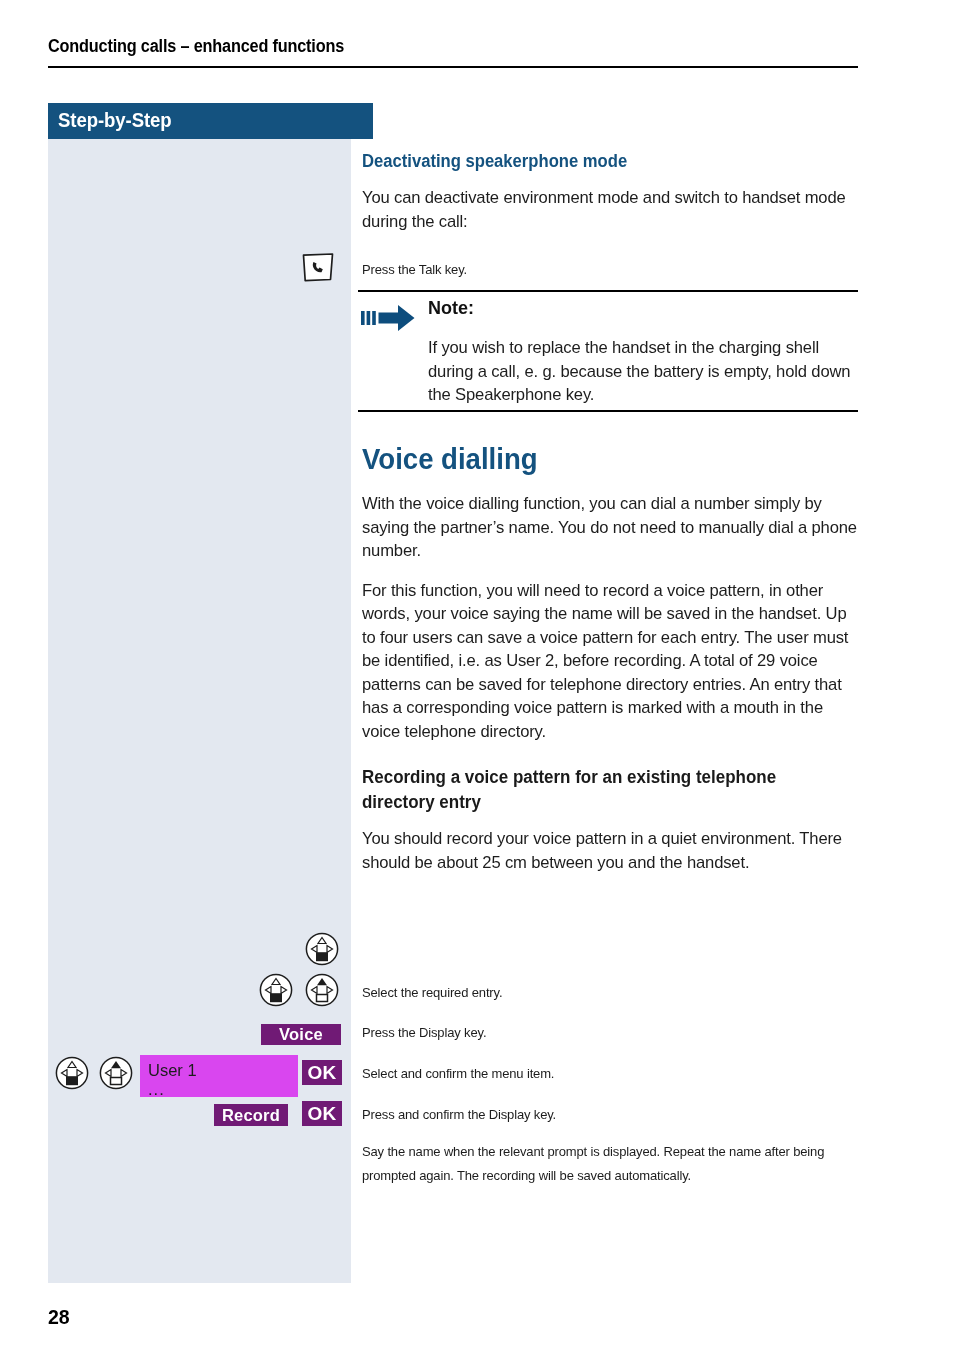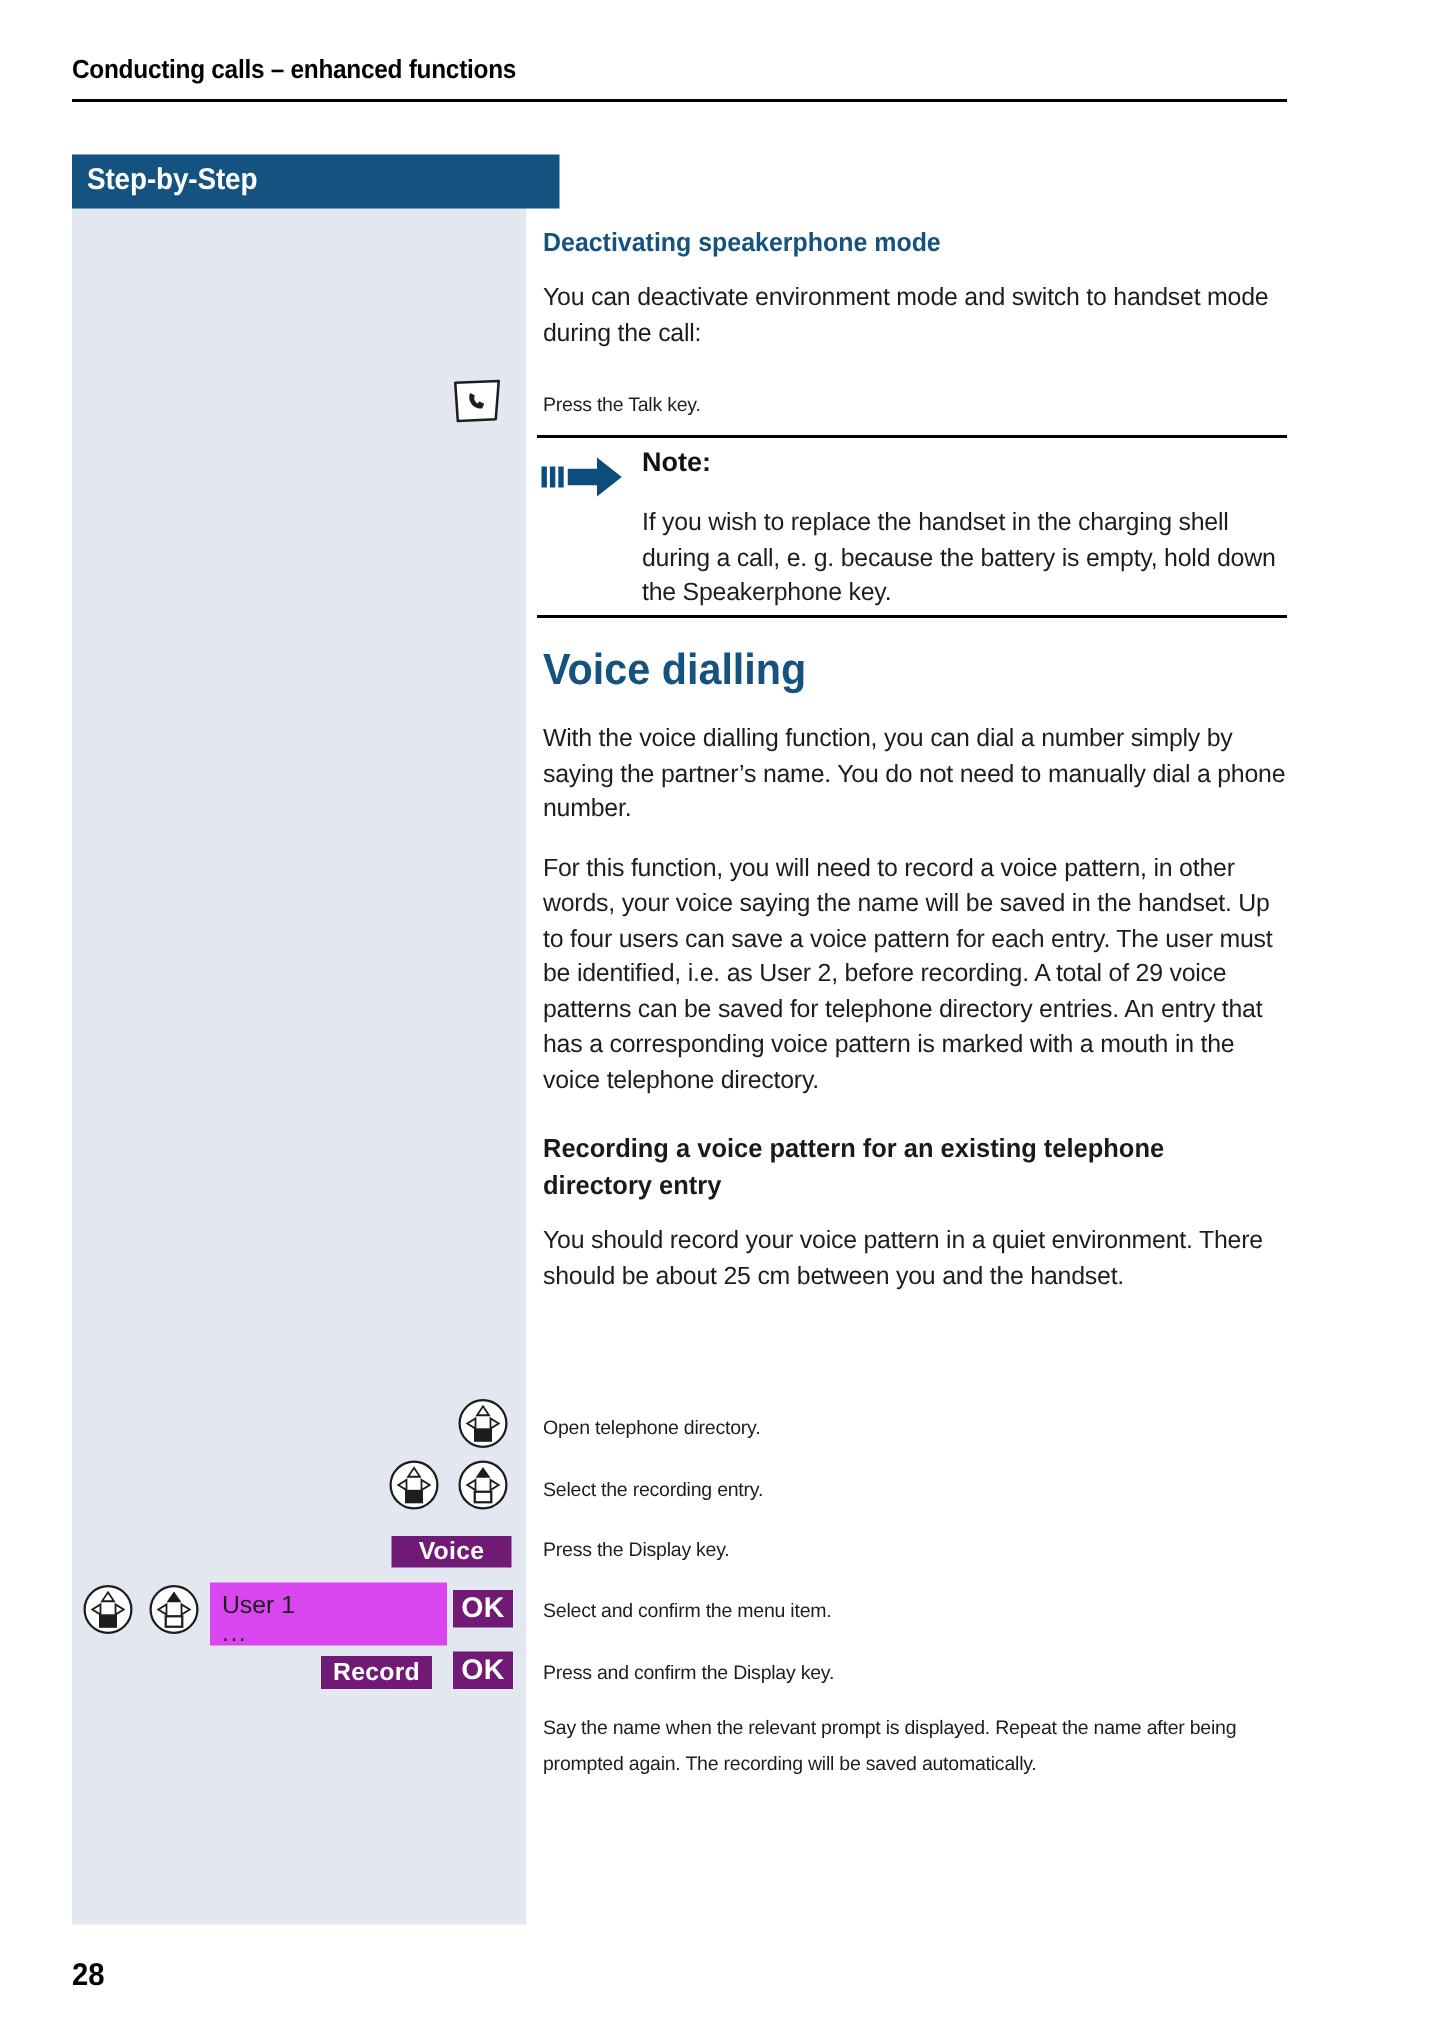--- a/index.html
+++ b/index.html
@@ -246,58 +246,57 @@
       <rect x="6.6" y="8" width="3.6" height="14" fill="#0d4d7d"></rect>
       <rect x="12.2" y="8" width="3.6" height="14" fill="#0d4d7d"></rect>
       <path d="M18.5 9.5 H38 V2 L54.5 15 L38 28 V20.5 H18.5 Z" fill="#0d4d7d"></path>
     </svg>
   </div>
   <div class="note-title">Note:</div>
   <div class="note-body">If you wish to replace the handset in the charging shell during a call, e. g. because the battery is empty, hold down the Speakerphone key.</div>
 
   <div class="note-rule" style="top:410px;"></div>
 
-  <div class="content" style="top:430px;">
+  <div class="content" style="top:442px;">
     <div class="h-blue-lg">Voice dialling</div>
     <p class="body">With the voice dialling function, you can dial a number simply by saying the partner’s name. You do not need to manually dial a phone number.</p>
     <p class="body">For this function, you will need to record a voice pattern, in other words, your voice saying the name will be saved in the handset. Up to four users can save a voice pattern for each entry. The user must be identified, i.e. as User 2, before recording. A total of 29 voice patterns can be saved for telephone directory entries. An entry that has a corresponding voice pattern is marked with a mouth in the voice telephone directory.</p>
     <div class="h-bold" style="margin-top:22px;">Recording a voice pattern for an existing telephone directory entry</div>
     <p class="body">You should record your voice pattern in a quiet environment. There should be about 25 cm between you and the handset.</p>
   </div>
 
   <div class="icon-abs" style="left:305px; top:932px;">
     <svg class="navkey" viewBox="0 0 34 34" xmlns="http://www.w3.org/2000/svg">
       <circle cx="17" cy="17" r="15.6" fill="#ffffff" stroke="#1d1d1d" stroke-width="1.5"></circle>
       <path d="M17 5.5 L21 11.5 H13 Z" fill="#ffffff" stroke="#1d1d1d" stroke-width="1.2"></path>
       <path d="M6.5 17 L12 13.6 V20.4 Z" fill="#ffffff" stroke="#1d1d1d" stroke-width="1.2"></path>
       <path d="M27.5 17 L22 13.6 V20.4 Z" fill="#ffffff" stroke="#1d1d1d" stroke-width="1.2"></path>
       <rect x="11" y="20.2" width="12" height="9" fill="#1d1d1d"></rect>
     </svg>
   </div>
-  <div class="step-text" style="top:940px;">Open telephone directory.</div>
 
   <div class="icon-abs" style="left:259px; top:973px;">
     <svg class="navkey" viewBox="0 0 34 34" xmlns="http://www.w3.org/2000/svg">
       <circle cx="17" cy="17" r="15.6" fill="#ffffff" stroke="#1d1d1d" stroke-width="1.5"></circle>
       <path d="M17 5.5 L21 11.5 H13 Z" fill="#ffffff" stroke="#1d1d1d" stroke-width="1.2"></path>
       <path d="M6.5 17 L12 13.6 V20.4 Z" fill="#ffffff" stroke="#1d1d1d" stroke-width="1.2"></path>
       <path d="M27.5 17 L22 13.6 V20.4 Z" fill="#ffffff" stroke="#1d1d1d" stroke-width="1.2"></path>
       <rect x="11" y="20.2" width="12" height="9" fill="#1d1d1d"></rect>
     </svg>
   </div>
   <div class="icon-abs" style="left:305px; top:973px;">
     <svg class="navkey" viewBox="0 0 34 34" xmlns="http://www.w3.org/2000/svg">
       <circle cx="17" cy="17" r="15.6" fill="#ffffff" stroke="#1d1d1d" stroke-width="1.5"></circle>
       <path d="M17 5 L22 12.2 H12 Z" fill="#1d1d1d"></path>
       <path d="M6.5 17 L12 13.6 V20.4 Z" fill="#ffffff" stroke="#1d1d1d" stroke-width="1.2"></path>
       <path d="M27.5 17 L22 13.6 V20.4 Z" fill="#ffffff" stroke="#1d1d1d" stroke-width="1.2"></path>
       <rect x="11.5" y="21.5" width="11" height="7" fill="#ffffff" stroke="#1d1d1d" stroke-width="1.5"></rect>
     </svg>
   </div>
-  <div class="step-text" style="top:981px;">Select the recording entry.</div>
+  <div class="step-text" style="top:981px;">Select the required entry.</div>
 
   <div class="badge" style="left:261px; top:1024px; width:80px; height:21px;">Voice</div>
   <div class="step-text" style="top:1021px;">Press the Display key.</div>
 
   <div class="icon-abs" style="left:55px; top:1056px;">
     <svg class="navkey" viewBox="0 0 34 34" xmlns="http://www.w3.org/2000/svg">
       <circle cx="17" cy="17" r="15.6" fill="#ffffff" stroke="#1d1d1d" stroke-width="1.5"></circle>
       <path d="M17 5.5 L21 11.5 H13 Z" fill="#ffffff" stroke="#1d1d1d" stroke-width="1.2"></path>
       <path d="M6.5 17 L12 13.6 V20.4 Z" fill="#ffffff" stroke="#1d1d1d" stroke-width="1.2"></path>
       <path d="M27.5 17 L22 13.6 V20.4 Z" fill="#ffffff" stroke="#1d1d1d" stroke-width="1.2"></path>

